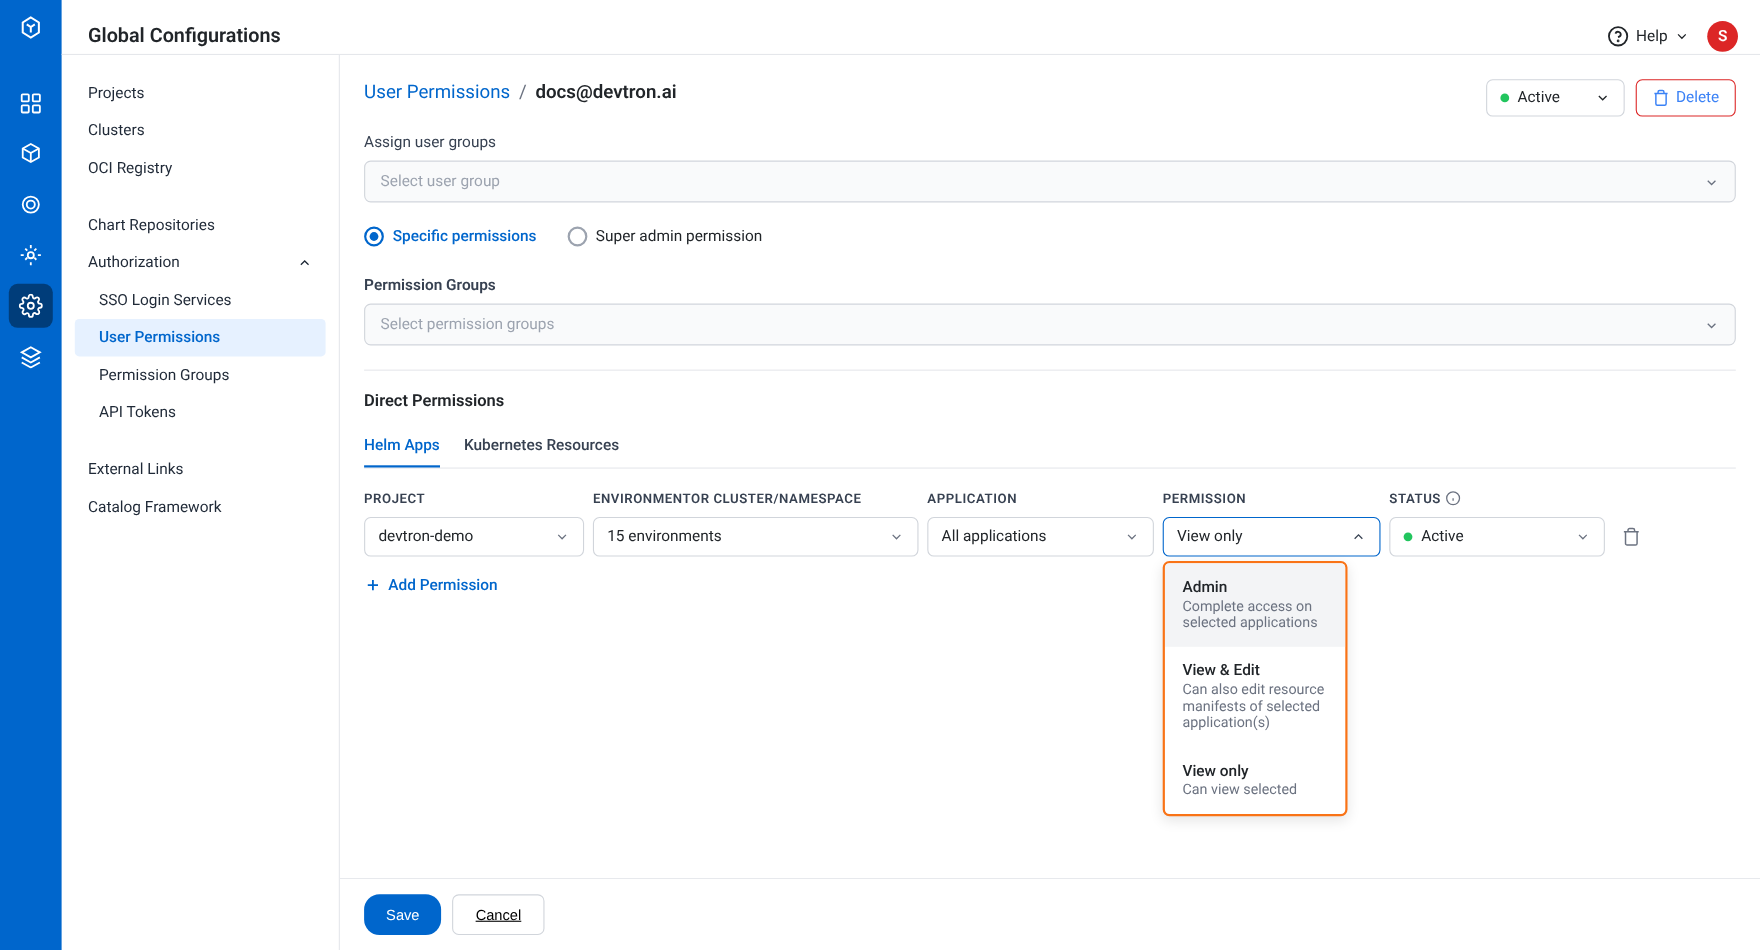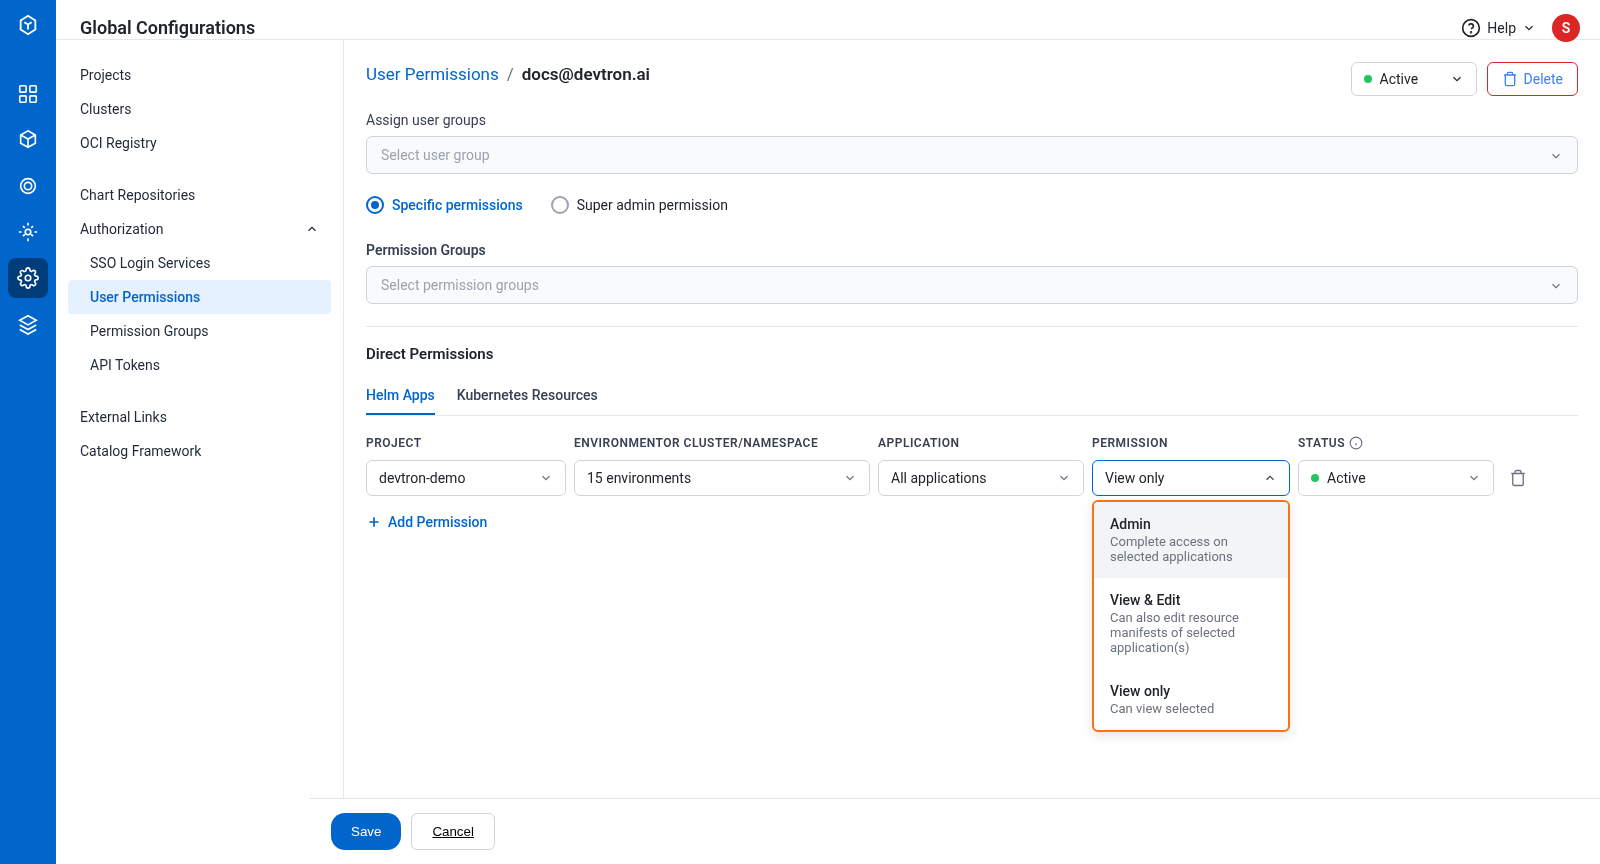--- a/index.html
+++ b/index.html
@@ -7,29 +7,29 @@
 
 .app { display: flex; height: 100vh; }
 .icon-rail { width: 56px; background: #0066cc; display: flex; flex-direction: column; align-items: center; padding-top: 10px; gap: 6px; }
 .icon-rail .logo { width: 30px; height: 30px; display:flex; align-items:center; justify-content:center; margin-bottom: 28px; }
 .icon-rail .rail-btn { width: 40px; height: 40px; border-radius: 8px; display:flex; align-items:center; justify-content:center; cursor:pointer; }
 .icon-rail .rail-btn.active { background: #003d7a; }
 .icon-rail svg { width: 22px; height: 22px; }
 
 .main { flex:1; display:flex; flex-direction:column; }
 
-.topbar { height: 40px; border-bottom: 1px solid #e5e7eb; display:flex; align-items:center; justify-content:space-between; padding: 16px 20px 0 24px; }
+.topbar { height: 50px; border-bottom: 1px solid #e5e7eb; display:flex; align-items:center; justify-content:space-between; padding: 16px 20px 0 24px; }
 .topbar-title { font-size: 18px; font-weight: 600; }
 .topbar-right { display:flex; align-items:center; gap: 16px; }
 .help { display:flex; align-items:center; gap:6px; cursor:pointer;justify-content:center; }
 .avatar { width: 28px; height:28px; border-radius:50%; background:#dc2626; color:#fff; display:flex; align-items:center; justify-content:center; font-weight:600; font-size:14px;}
 
 .content { flex:1; display:flex; overflow:hidden; }
 
-.sidebar { width: 288px; border-right: 1px solid #e5e7eb; padding: 18px 12px; overflow-y:auto;}
+.sidebar { width: 253px; border-right: 1px solid #e5e7eb; padding: 18px 12px; overflow-y:auto;}
 .side-item { padding: 9px 12px; cursor:pointer; border-radius:4px; color:#1f2937; display:flex; justify-content:space-between; align-items:center;}
 .side-item.sub { padding-left: 22px; }
 .side-item.active { background:#e6f1ff; color:#0066cc; font-weight:500;}
 .side-sep { height: 18px; }
 
 .panel { flex:1; overflow-y:auto; padding: 24px 22px 80px 22px; position:relative;}
 .breadcrumb { display:flex; align-items:center; gap:8px; font-size:17px; }
 .breadcrumb .link { color:#0066cc; cursor:pointer; }
 .breadcrumb .sep { color:#6b7280; }
 .breadcrumb .current { font-weight:600; }
@@ -285,21 +285,21 @@
             </div>
         </div>
 
         <div class="add-perm">
           <svg width="16" height="16" viewBox="0 0 24 24" fill="none" stroke="currentColor" stroke-width="2.5">
               <path d="M12 5v14M5 12h14"></path>
             </svg>
           <span>Add Permission</span>
         </div>
 
-        <div class="dropdown" id="perm-dropdown" style="left: 748px; top: 460px; width: 198px;">
+        <div class="dropdown" id="perm-dropdown" style="left: 748px; top: 460px; width: 168px;">
           <div class="opt">
             <div class="opt-title">Admin</div>
             <div class="opt-desc">Complete access on selected applications</div>
           </div>
           <div class="opt">
             <div class="opt-title">View &amp; Edit</div>
             <div class="opt-desc">Can also edit resource manifests of selected application(s)</div>
           </div>
           <div class="opt">
             <div class="opt-title">View only</div>

